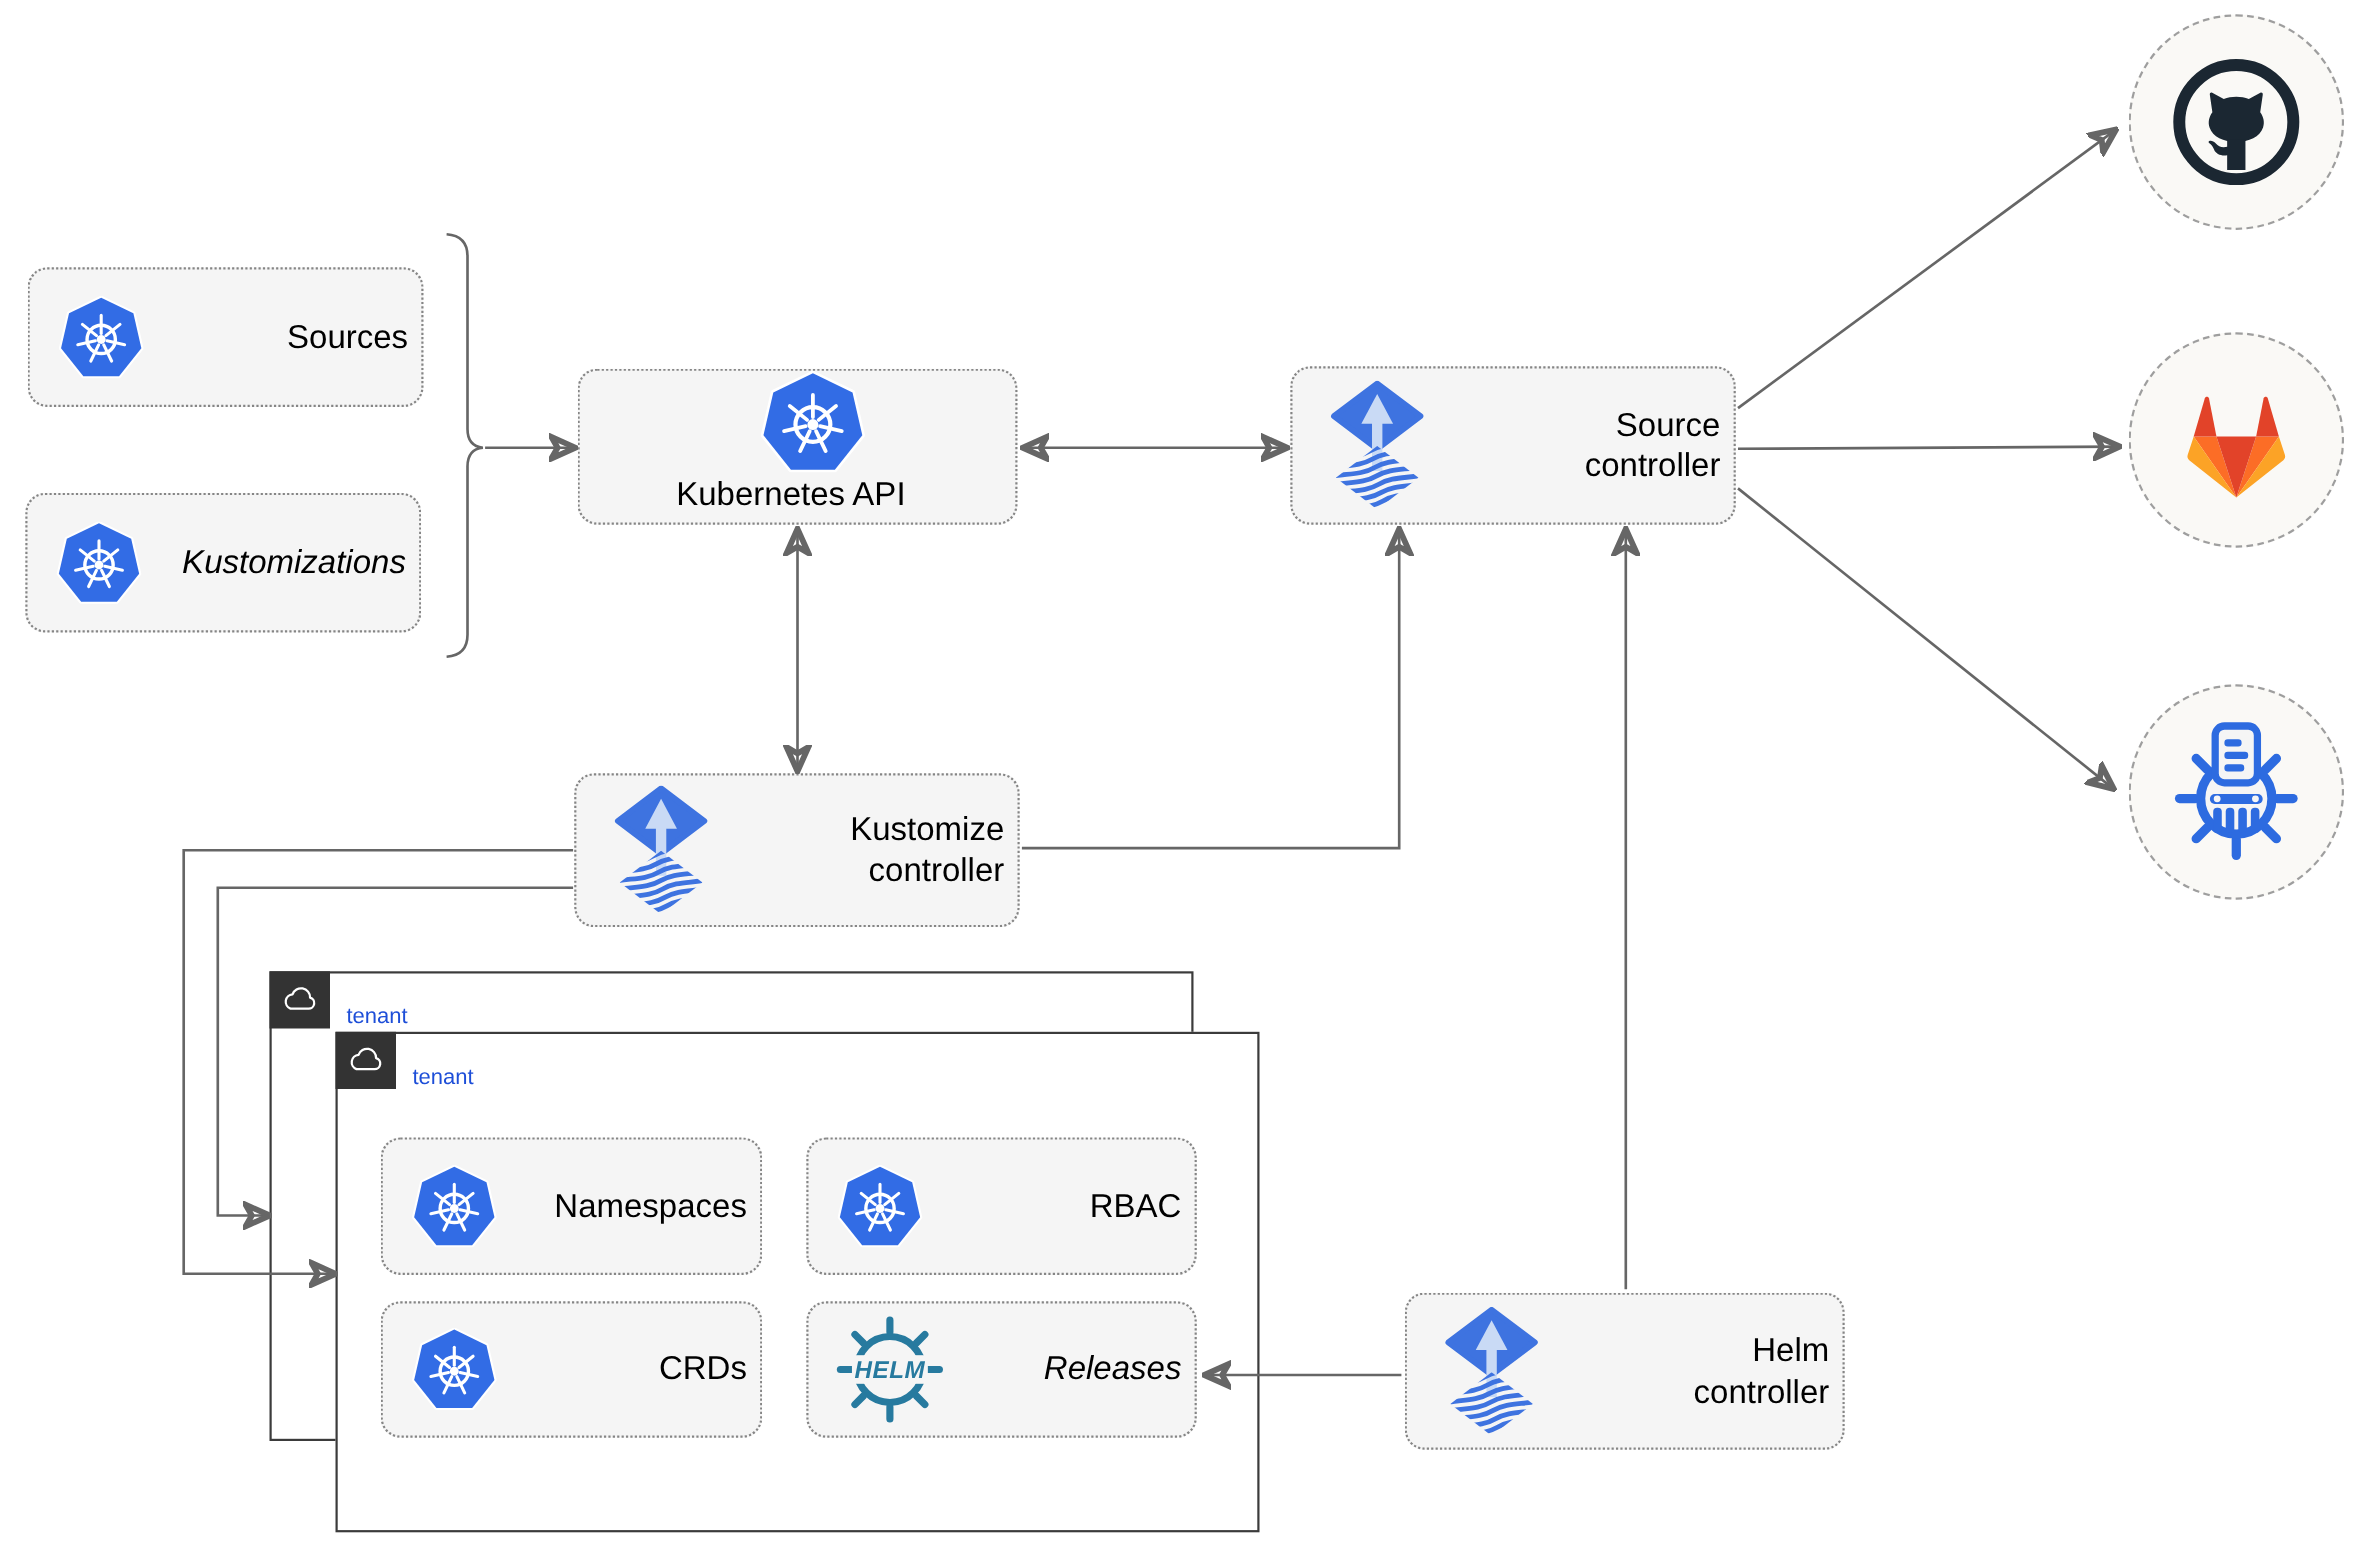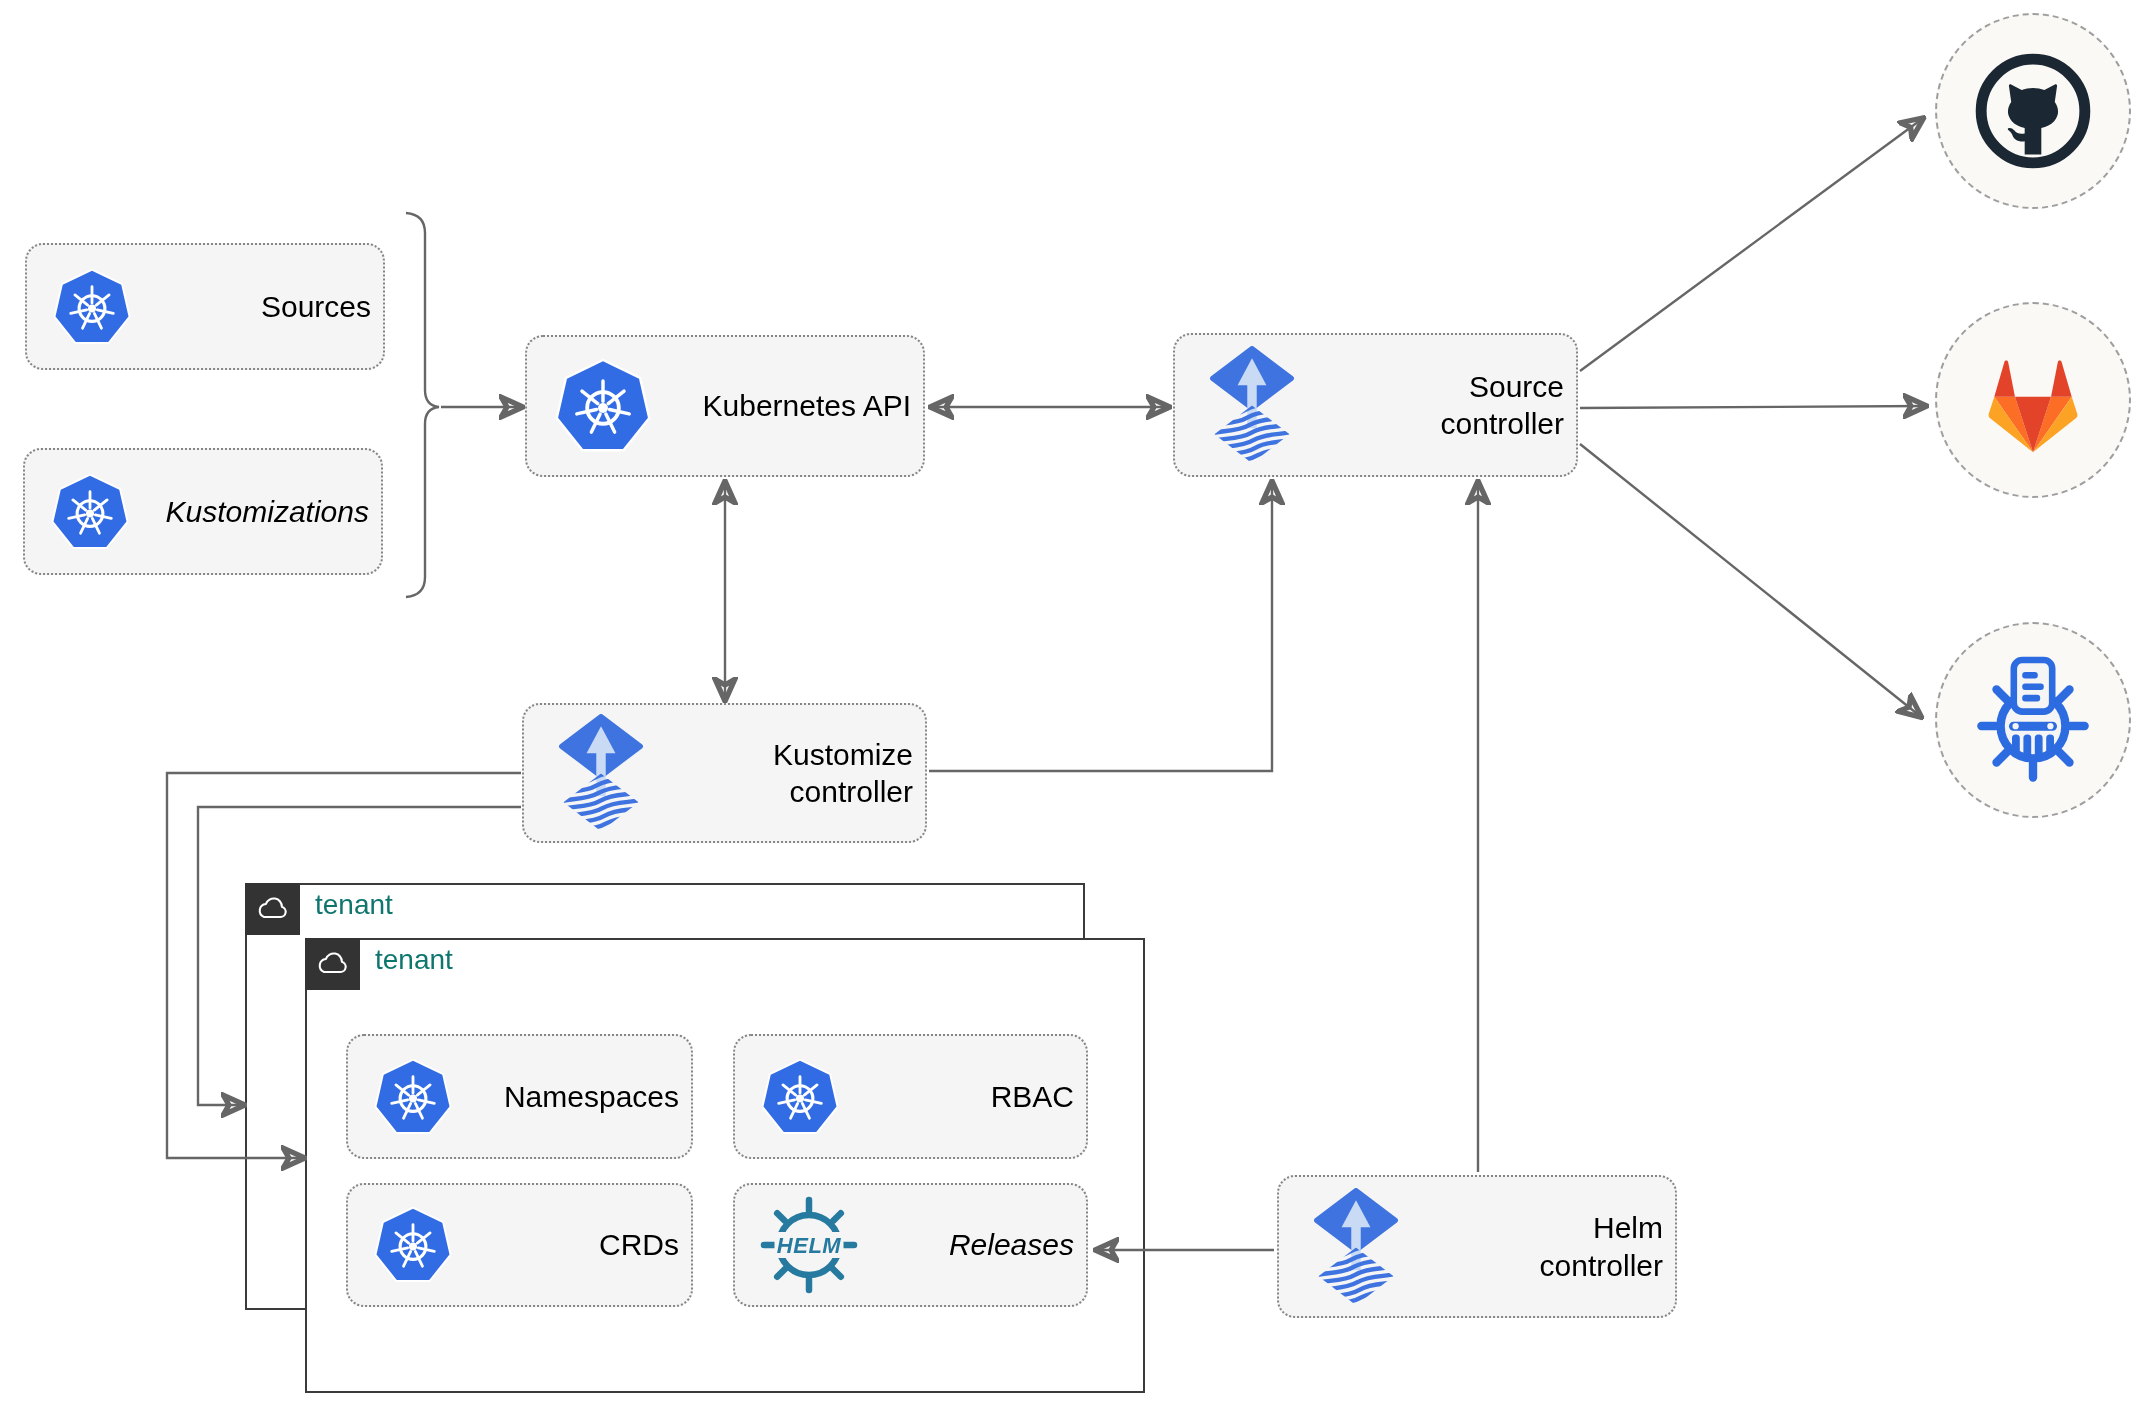--- a/index.html
+++ b/index.html
@@ -9,42 +9,42 @@
   
   .node{position:absolute;box-sizing:border-box;background:#F5F5F5;
         border:2.5px dotted #858585;border-radius:18px;
         display:flex;align-items:center;z-index:3;}
   .node-label{flex:1;text-align:right;font-size:30px;color:#000;line-height:1.25;
               white-space:pre-line;padding-right:12px;}
 
   
   #n-sources        {left:25px;  top:243px;  width:360px; height:127px;}
   #n-kustomizations {left:23px;  top:448px;  width:360px; height:127px;font-style:italic;}
-  #n-k8s-api        {left:525px; top:335px;  width:400px; height:142px;}
+  #n-k8s-api        {left:525px; top:335px;  width:400px; height:142px;flex-direction:column;}
   #n-source-ctrl    {left:1173px;top:333px;  width:405px; height:144px;gap:16px;}
   #n-kustomize-ctrl {left:522px; top:703px;  width:405px; height:140px;}
   #n-helm-ctrl      {left:1277px;top:1175px; width:400px; height:143px;}
   #n-namespaces     {left:346px; top:1034px; width:347px; height:125px;}
   #n-rbac           {left:733px; top:1034px; width:355px; height:125px;}
   #n-crds           {left:346px; top:1183px; width:347px; height:124px;}
   #n-releases       {left:733px; top:1183px; width:355px; height:124px;font-style:italic;}
 
   .icon{flex:0 0 auto;}
   .k8s-sm{width:78px;height:76px;margin-left:26px;}
   .k8s-lg{width:96px;height:94px;margin-left:28px;}
   .flux  {width:90px;height:118px;margin-left:32px;}
   .helm  {width:100px;height:100px;margin-left:24px;}
 
   
   .tenant{position:absolute;box-sizing:border-box;background:#ffffff;border:2.5px solid #3b3b3b;}
   #g-tenant-back {left:245px;top:883px;width:840px;height:427px;z-index:1;}
   #g-tenant-front{left:305px;top:938px;width:840px;height:455px;z-index:2;}
   .tenant-badge{position:absolute;left:-2.5px;top:-2.5px;width:55px;height:52px;background:#333333;
                 display:flex;align-items:center;justify-content:center;}
-  .tenant-label{position:absolute;left:68px;top:4px;font-size:28px;color:#0f766e;}
+  .tenant-label{position:absolute;left:68px;top:28px;font-size:20px;color:#1d4ed8;}
 
   
   .endpoint{position:absolute;width:196px;height:196px;border-radius:50%;
             border:2.5px dashed #9e9e9e;background:#FAF9F6;box-sizing:border-box;
             display:flex;align-items:center;justify-content:center;z-index:3;}
   #e-github  {left:1935px;top:13px;}
   #e-gitlab  {left:1935px;top:302px;}
   #e-registry{left:1935px;top:622px;}
 
   

